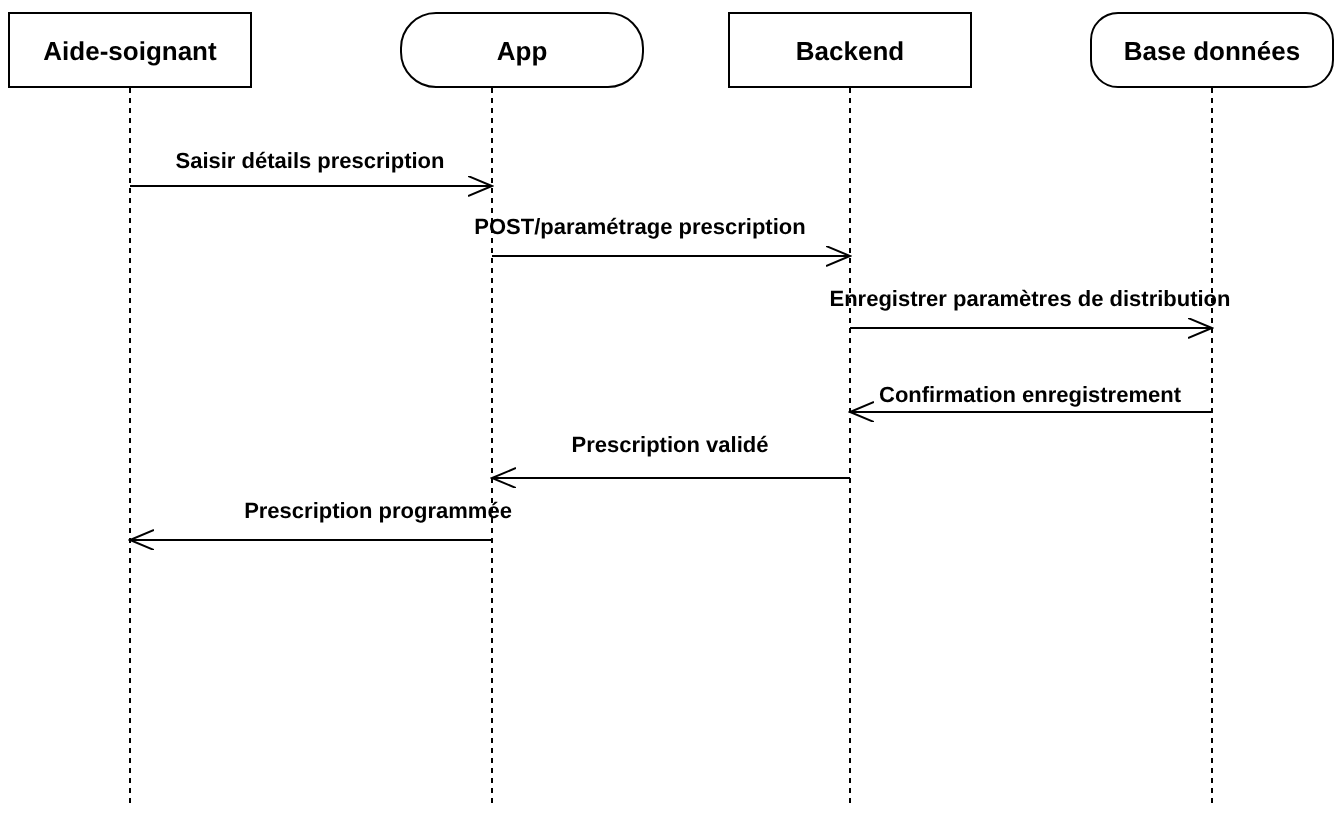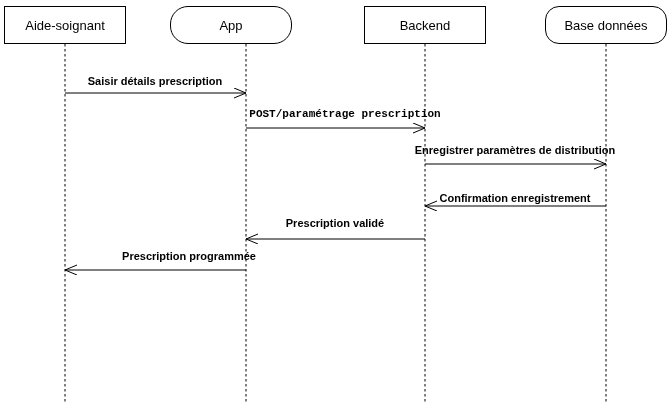--- a/index.html
+++ b/index.html
@@ -21,23 +21,24 @@
     width: 122px;
     height: 38px;
     border: 1.5px solid #000000;
     background: #ffffff;
     box-sizing: border-box;
     display: flex;
     align-items: center;
     justify-content: center;
     font-size: 13px;
     color: #000000;
+    font-weight: bold;
   }
   .actor-0 { left: 4px; }
-  .actor-1 { left: 170px; border-radius: 18px; }
+  .actor-1 { left: 200px; border-radius: 18px; }
   .actor-2 { left: 364px; }
   .actor-3 { left: 545px; border-radius: 14px; }
   .overlay {
     position: absolute;
     left: 0;
     top: 0;
     width: 671px;
     height: 409px;
   }
   .lifeline {
@@ -53,21 +54,21 @@
   .msg {
     position: absolute;
     transform: translateX(-50%);
     white-space: nowrap;
     font-size: 11px;
     font-weight: bold;
     line-height: 13px;
     color: #000000;
   }
   .msg-0 { left: 155px; top: 75px; }
-  .msg-1 { left: 345px; top: 108px; font-family: Liberation Mono, monospace; }
+  .msg-1 { left: 320px; top: 108px; }
   .msg-2 { left: 515px; top: 144px; }
   .msg-3 { left: 515px; top: 192px; }
   .msg-4 { left: 335px; top: 217px; }
   .msg-5 { left: 153px; top: 250px; margin-left: 36px; }
 </style>
 </head>
 <body>
 
 <div class="canvas">
 

